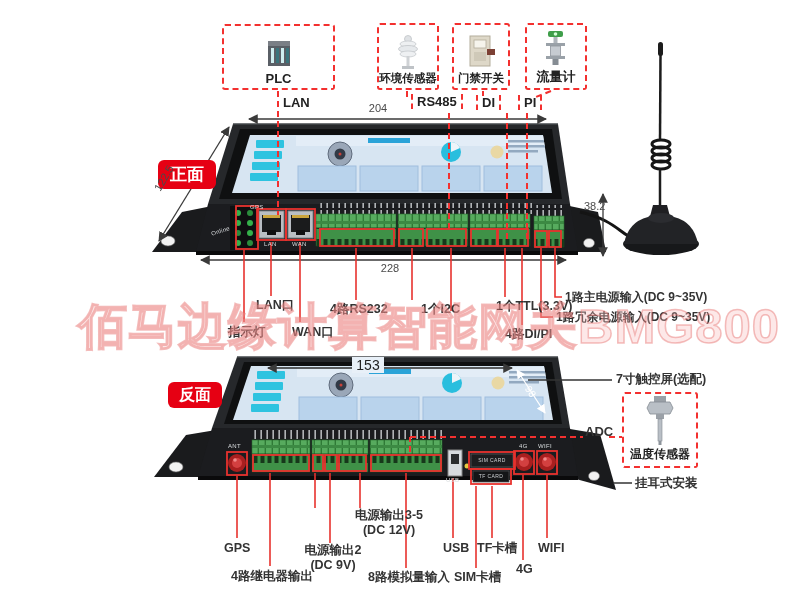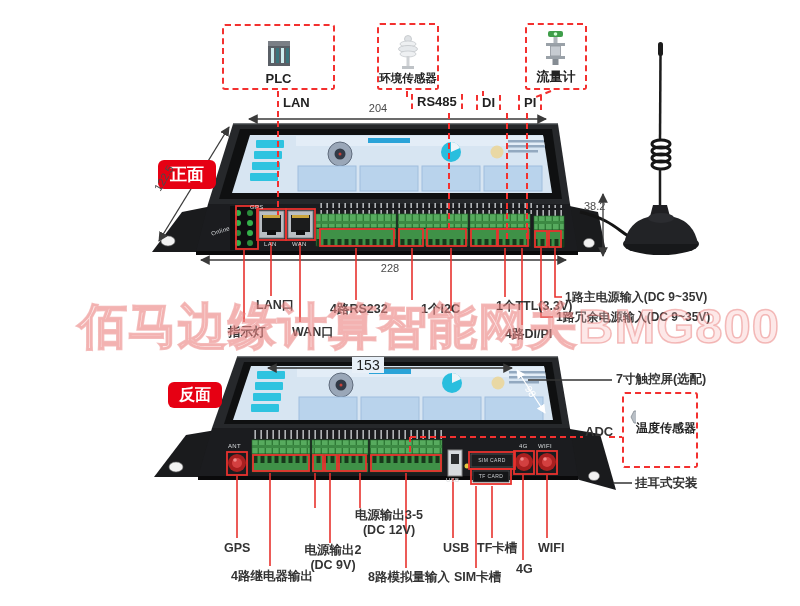--- a/index.html
+++ b/index.html
@@ -18,21 +18,21 @@
   .pb-row{display:flex;gap:8px;align-items:flex-end}
   .pb-item{display:flex;flex-direction:column;align-items:center;gap:1px}
   .pb-label{font-size:13px;font-weight:bold;color:#222;white-space:nowrap}
   .buslbl{position:absolute;font-size:13px;font-weight:bold;color:#222;z-index:25}
   .busframe{border-left:2px dashed #f3302f;border-right:2px dashed #f3302f;padding:0 4px}
   .center{text-align:center}
   .watermark{position:absolute;left:78px;top:294px;width:722px;font-size:49px;font-weight:bold;
              letter-spacing:1px;white-space:nowrap;z-index:60;pointer-events:none;
              color:rgba(248,186,186,0.33);-webkit-text-stroke:1.5px rgba(231,112,110,0.45)}
   .tempbox{position:absolute;left:622px;top:392px;width:76px;height:76px;border:2px dashed #f3302f;
-           border-radius:3px;z-index:20;display:flex;flex-direction:row;align-items:center;
+           border-radius:3px;z-index:20;display:flex;flex-direction:column;align-items:center;
            justify-content:flex-end;padding-bottom:3px;background:#fff}
   .tempbox .pb-label{font-size:12px}
 </style>
 </head>
 <body>
 
 <div class="canvas">
 
   <svg class="artwork" width="800" height="606" viewBox="0 0 800 606">
     <defs>
@@ -285,20 +285,31 @@
         <ellipse cx="14" cy="10" rx="8" ry="3" fill="#eef0f2" stroke="#c6cace" stroke-width="0.8"></ellipse>
         <ellipse cx="14" cy="15" rx="9.5" ry="3.5" fill="#e6e9ec" stroke="#c0c4c8" stroke-width="0.8"></ellipse>
         <ellipse cx="14" cy="20" rx="8" ry="3" fill="#eef0f2" stroke="#c6cace" stroke-width="0.8"></ellipse>
         <rect x="12.5" y="22" width="3" height="10" fill="#cfd2d5"></rect>
         <rect x="8" y="32" width="12" height="3" fill="#bfc3c7"></rect>
       </svg>
       <div class="pb-label" style="font-size:11.5px">环境传感器</div>
     </div>
   </div>
 
+  <div class="pbox" style="left:452px;top:23px;width:58px;height:67px">
+    <div class="pb-item">
+      <svg width="30" height="36">
+        <rect x="4" y="2" width="20" height="30" fill="#ded8c8" stroke="#b4ad9b" stroke-width="1"></rect>
+        <rect x="8" y="6" width="12" height="8" fill="#f6f4ec" stroke="#b4ad9b" stroke-width="0.8"></rect>
+        <rect x="8" y="18" width="12" height="9" fill="#cfc9b8"></rect>
+        <rect x="21" y="15" width="8" height="6" fill="#7c4034"></rect>
+      </svg>
+      <div class="pb-label" style="font-size:11.5px">门禁开关</div>
+    </div>
+  </div>
 
   <div class="pbox" style="left:525px;top:23px;width:62px;height:67px">
     <div class="pb-item">
       <svg width="24" height="38">
         <rect x="4" y="2" width="15" height="6" rx="2" fill="#3f9e4a"></rect>
         <circle cx="11.5" cy="5" r="1.8" fill="#d6ffd9"></circle>
         <rect x="9.5" y="8" width="4" height="6" fill="#aeb4ba"></rect>
         <rect x="2" y="14" width="19" height="3" fill="#9aa1a8"></rect>
         <rect x="6.5" y="17" width="10" height="10" fill="#c6cbd1" stroke="#8e959c" stroke-width="0.8"></rect>
         <rect x="2" y="27" width="19" height="3" fill="#9aa1a8"></rect>

